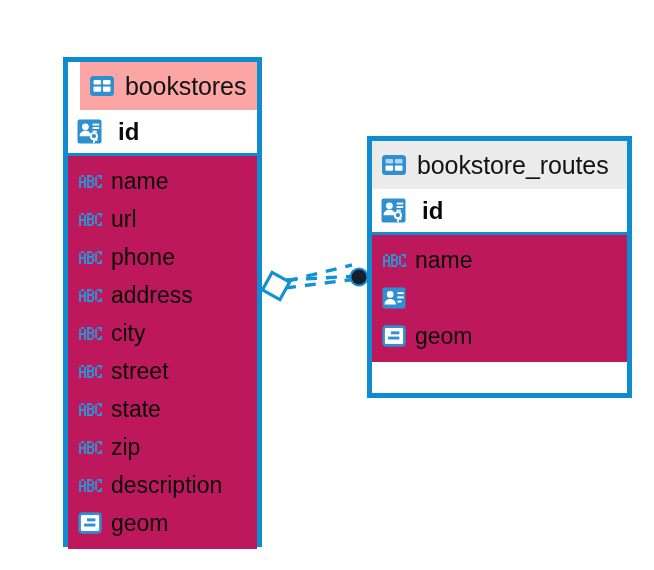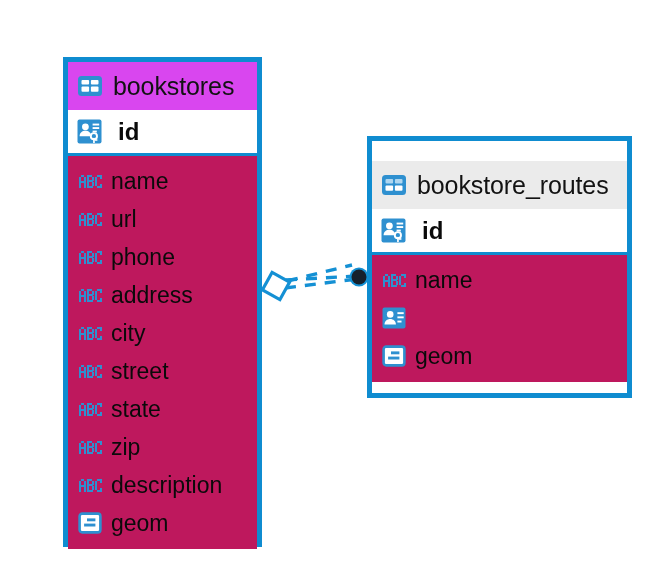--- a/index.html
+++ b/index.html
@@ -34,22 +34,22 @@
   }
 
   .entity-header {
     display: flex;
     align-items: center;
     box-sizing: border-box;
     height: 48px;
     padding-left: 9px;
     gap: 10px;
   }
-  .entity-header.orange { background: #d946ef; }
-  .entity-header.gray   { background: #ebebeb; margin-top: 20px; }
+  .entity-header.orange { background: #fca5a5; margin-left: 12px; }
+  .entity-header.gray   { background: #ebebeb; }
 
   .entity-title {
     font-size: 25px;
     color: #121212;
     line-height: 1;
     white-space: nowrap;
     letter-spacing: -0.1px;
   }
 
   .pk-row {

